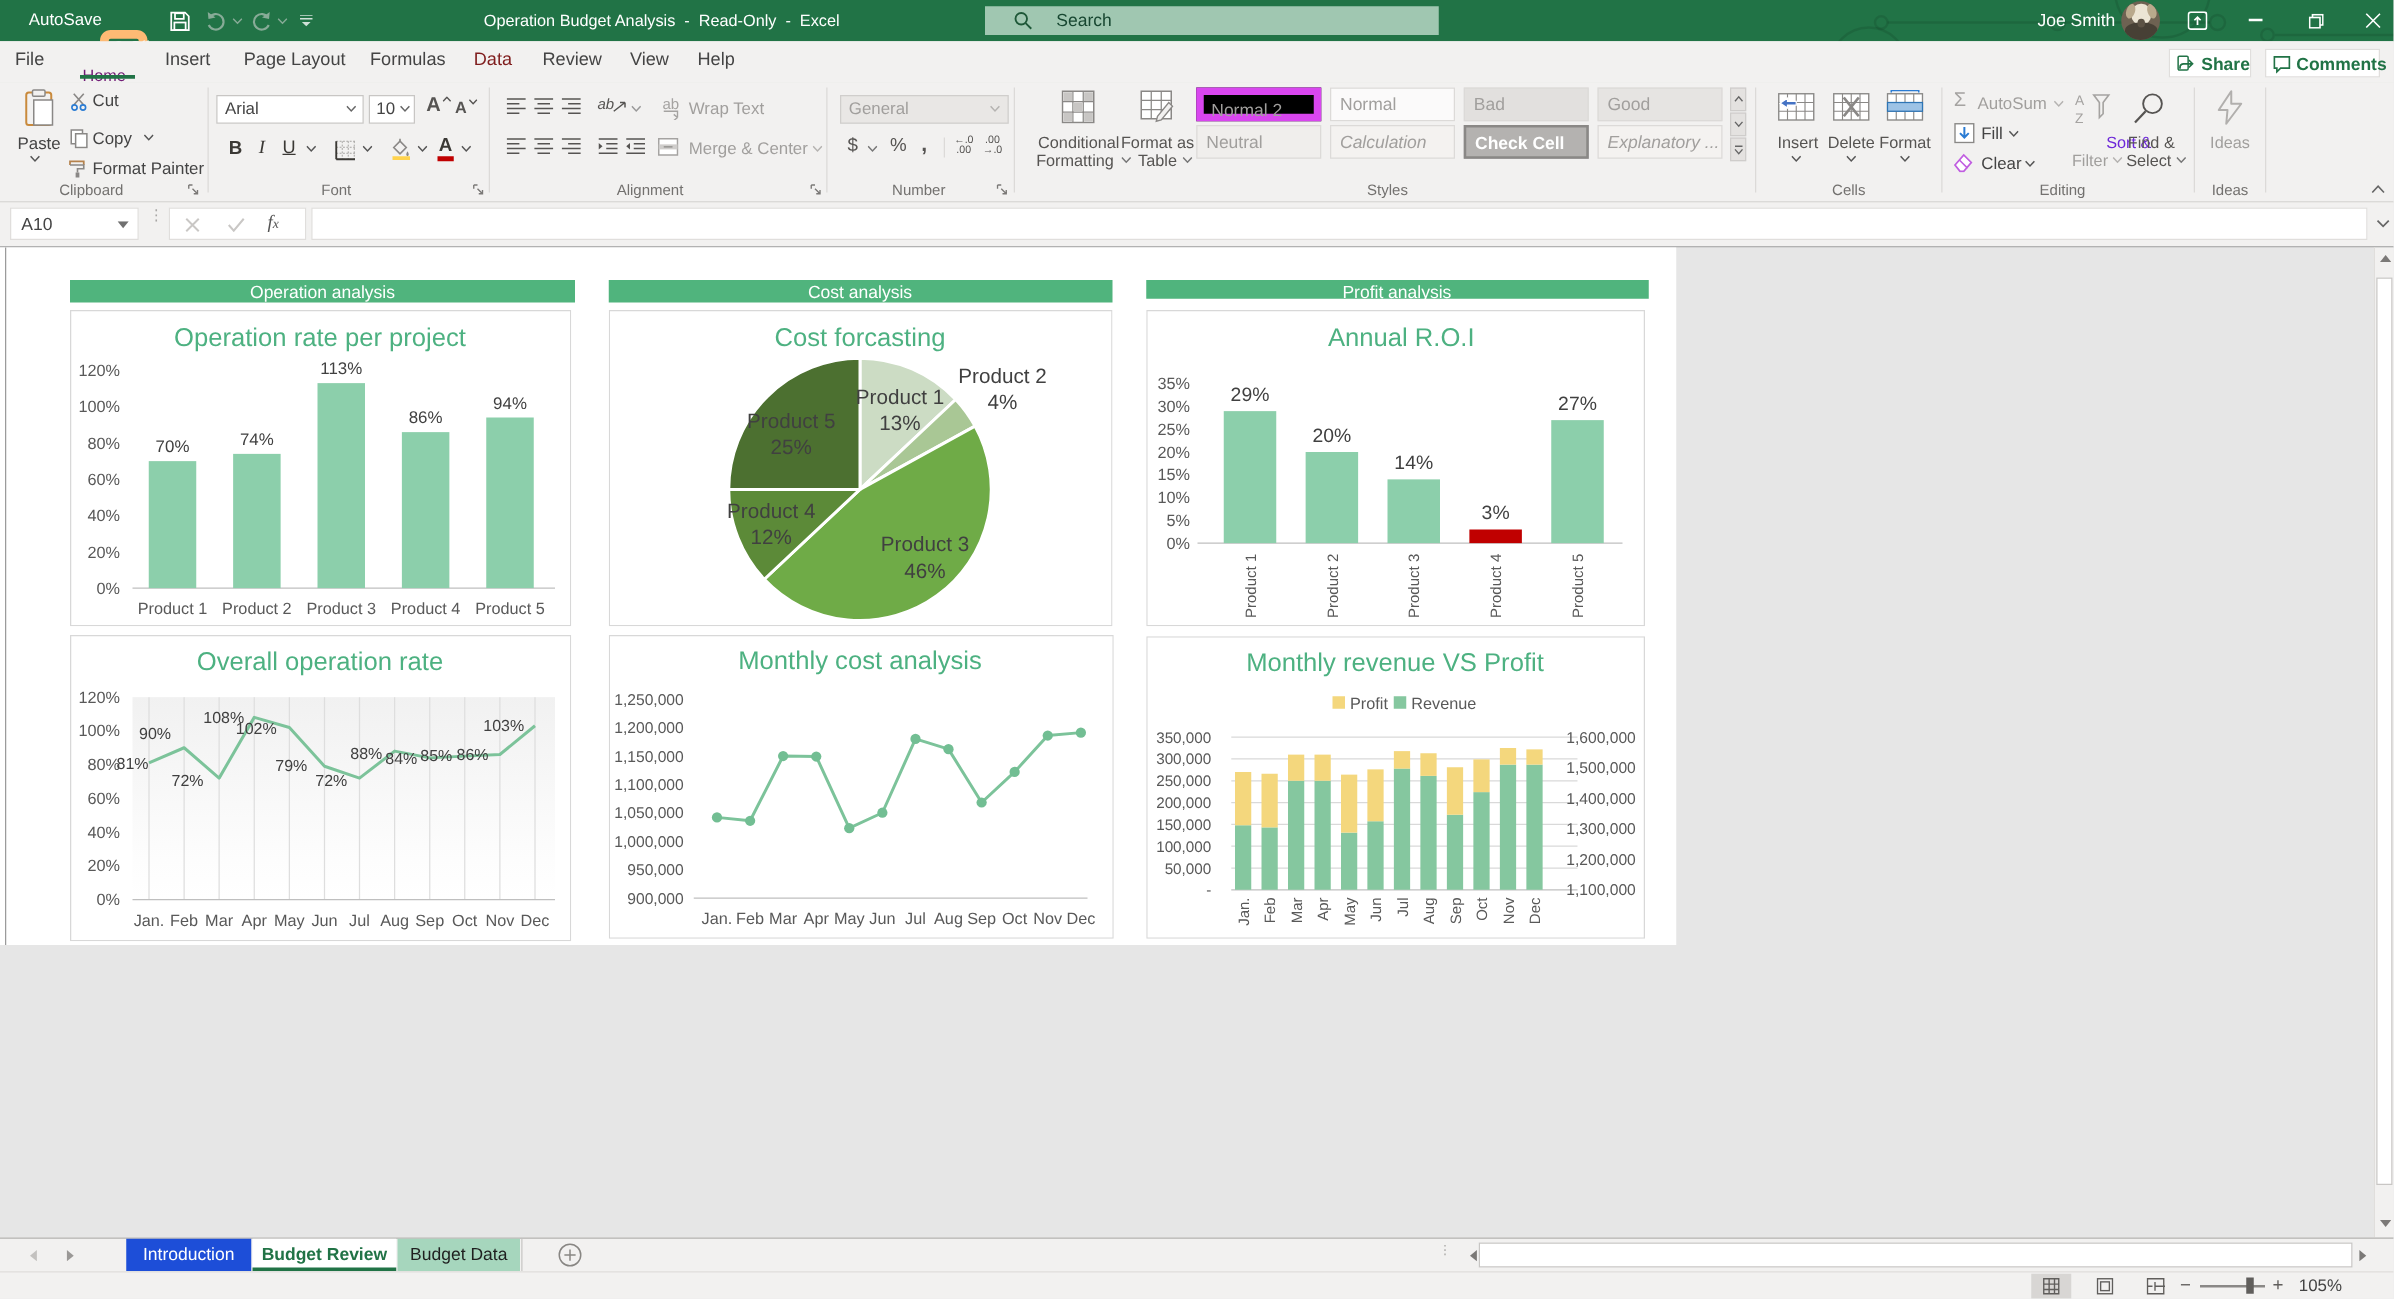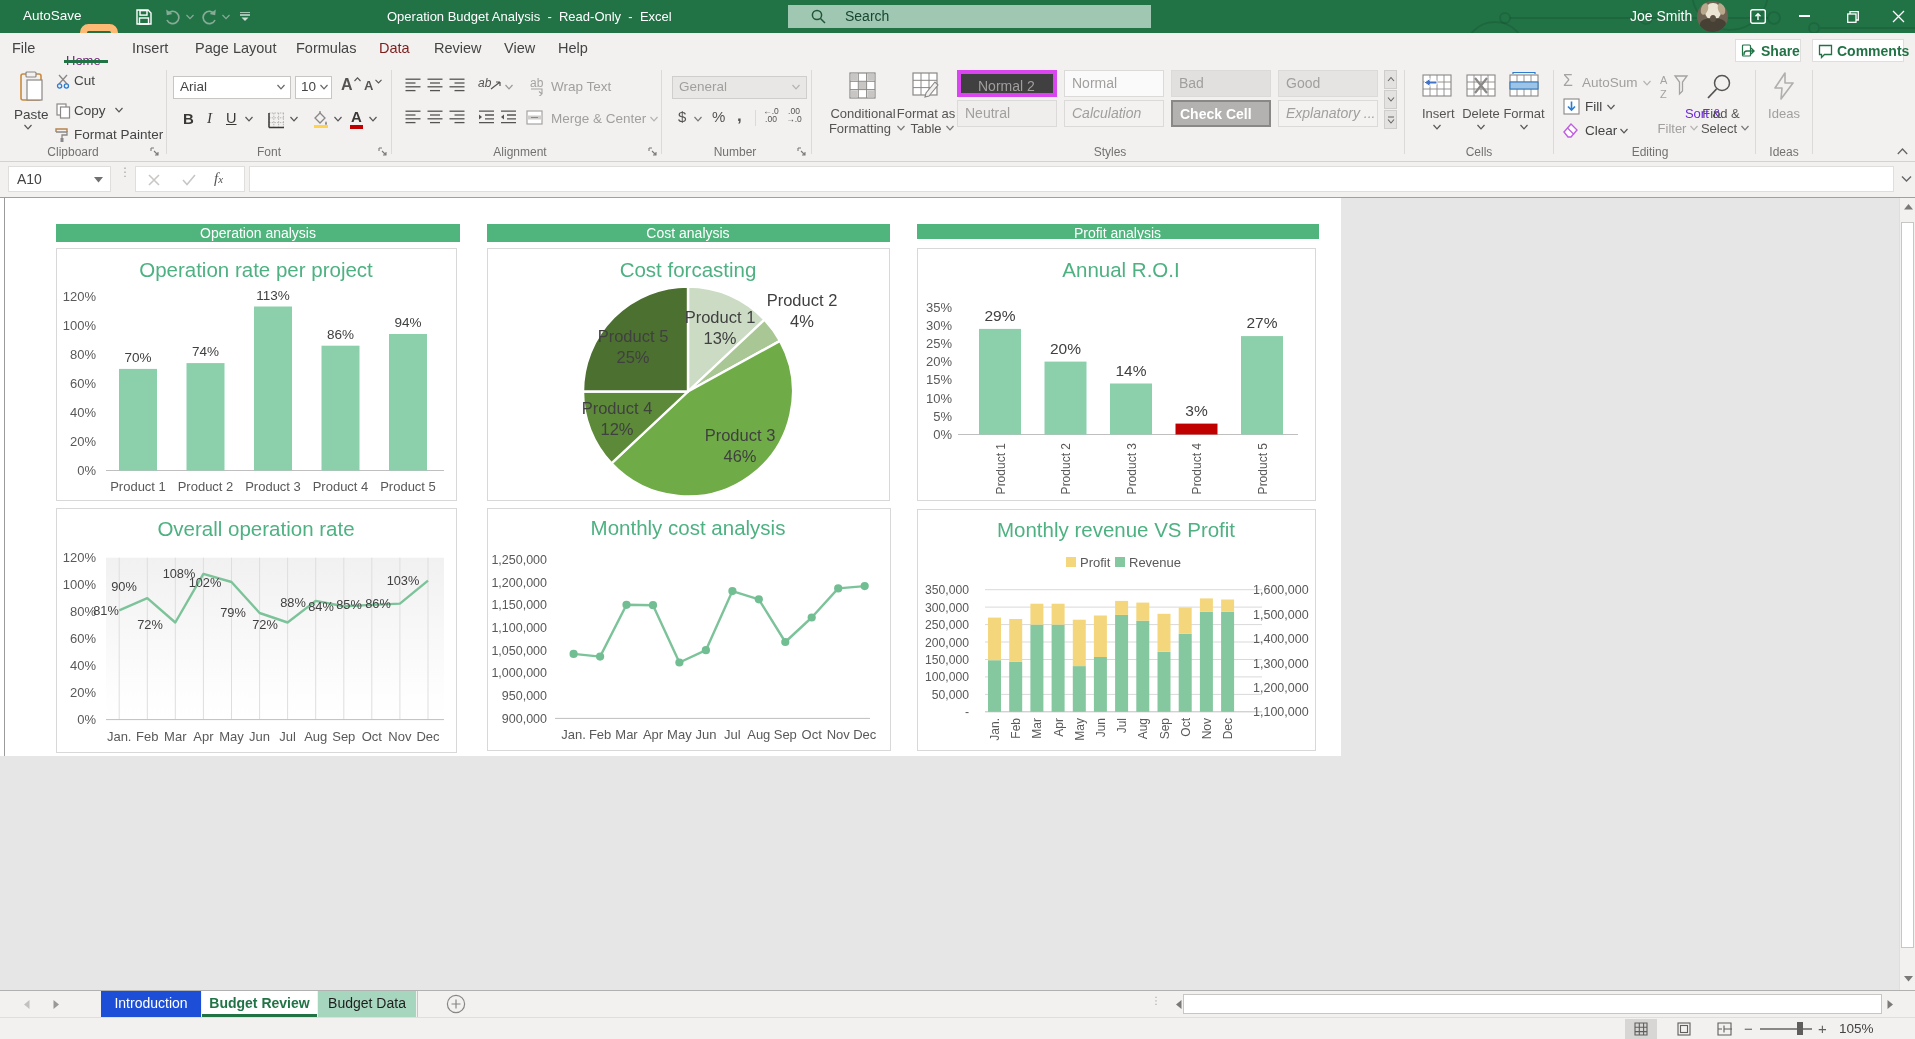--- a/index.html
+++ b/index.html
@@ -300,21 +300,21 @@
       <svg class="abs" style="left:912px;top:6px" width="28" height="27" viewBox="0 0 28 27">
  <rect x="1" y="1" width="24" height="22" fill="#fff" stroke="#8a8886" stroke-width="1.2"></rect>
  <path d="M1 8.3 h24 M1 15.6 h24 M9 1 v22 M17 1 v22" stroke="#8a8886" stroke-width="1"></path>
  <path d="M26 13 L17 24 l-4 1 1 -4 9 -11 z" fill="#f2f1f0" stroke="#8a8886" stroke-width="1.1"></path>
 </svg>
       <div class="abs" style="left:895px;top:40px;font-size:13px;color:#565452;white-space:nowrap;width:62px;text-align:center;">Format as</div>
       <div class="abs" style="left:901px;top:55px;font-size:13px;color:#565452;white-space:nowrap;width:50px;text-align:center;">Table</div>
       <svg class="abs" style="left:946px;top:59px" width="8" height="6">
         <path d="M0.5 1 L4 4.8 L7.5 1" fill="none" stroke="#777" stroke-width="1.2"></path>
       </svg>
-      <div class="abs" style="left:957px;top:4px;width:100px;height:27px;background:#404040;border:4px solid #d946ef;font-size:14px;color:#a19f9d;line-height:25px;padding-left:17px;">Normal 2</div>
+      <div class="abs" style="left:957px;top:4px;width:100px;height:27px;background:#000000;border:6px solid #d946ef;font-size:14px;color:#a19f9d;line-height:25px;padding-left:6px;">Normal 2</div>
       <div class="abs" style="left:1064px;top:4px;width:100px;height:27px;background:#fbfafa;border:1px solid #dcdad8;font-size:14px;color:#a19f9d;line-height:25px;padding-left:7px;">Normal</div>
       <div class="abs" style="left:1171px;top:4px;width:100px;height:27px;background:#e2e0de;border:1px solid #dcdad8;font-size:14px;color:#a19f9d;line-height:25px;padding-left:7px;">Bad</div>
       <div class="abs" style="left:1278px;top:4px;width:100px;height:27px;background:#e6e4e2;border:1px solid #dcdad8;font-size:14px;color:#a19f9d;line-height:25px;padding-left:7px;">Good</div>
       <div class="abs" style="left:957px;top:34px;width:100px;height:27px;background:#f0eeec;border:1px solid #dcdad8;font-size:14px;color:#a19f9d;line-height:25px;padding-left:7px;">Neutral</div>
       <div class="abs" style="left:1064px;top:34px;width:100px;height:27px;background:#f4f2f0;border:1px solid #dcdad8;font-size:14px;color:#a19f9d;line-height:25px;padding-left:7px;font-style:italic;">Calculation</div>
       <div class="abs" style="left:1171px;top:34px;width:100px;height:27px;background:#b4b2b0;border:2px solid #8a8886;font-size:14px;color:#fff;line-height:25px;padding-left:7px;font-weight:bold;">Check Cell</div>
       <div class="abs" style="left:1278px;top:34px;width:100px;height:27px;background:#f4f2f0;border:1px solid #dcdad8;font-size:14px;color:#a19f9d;line-height:25px;padding-left:7px;font-style:italic;">Explanatory ...</div>
       <div class="abs" style="left:1384px;top:4px;width:13px;height:19px;background:#e4e2e0;border:1px solid #cfcdcb;"></div>
       <svg class="abs" style="left:1386px;top:10px" width="10" height="9">
         <path d="M2 5 L5 1.5 L8 5" fill="none" stroke="#666" stroke-width="1.1"></path>

